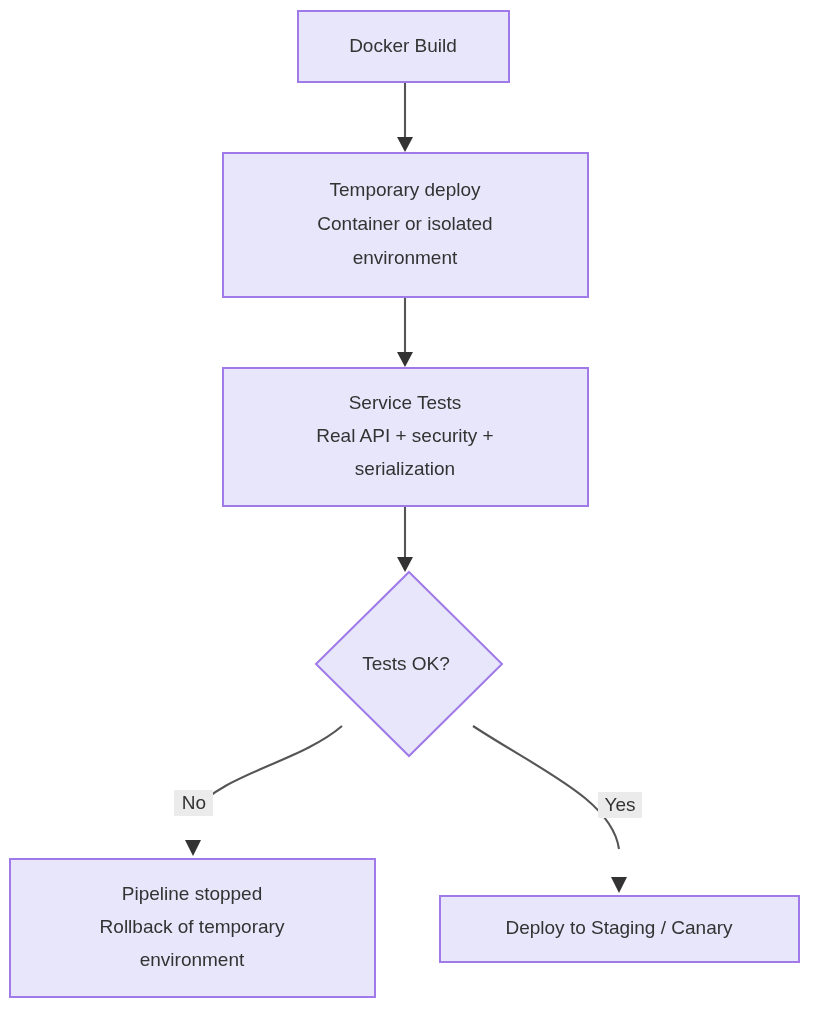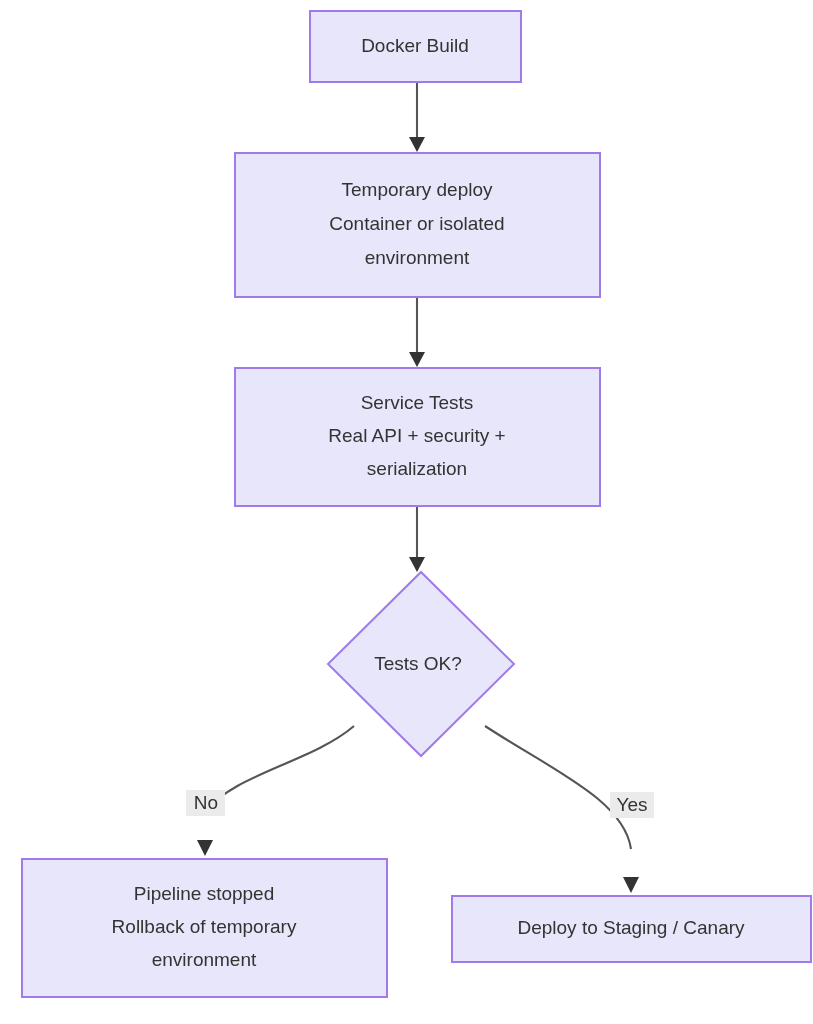--- a/index.html
+++ b/index.html
@@ -11,21 +11,20 @@
   body {
     width: 813px;
     height: 1024px;
     font-family: "Liberation Sans", sans-serif;
     overflow: hidden;
   }
   #diagram-root {
     position: relative;
     width: 661px;
     height: 1024px;
-    margin-left: 12px;
   }
   svg#flow-svg {
     position: absolute;
     top: 0;
     left: 0;
     width: 813px;
     height: 1024px;
     display: block;
   }
   .node-shape {

